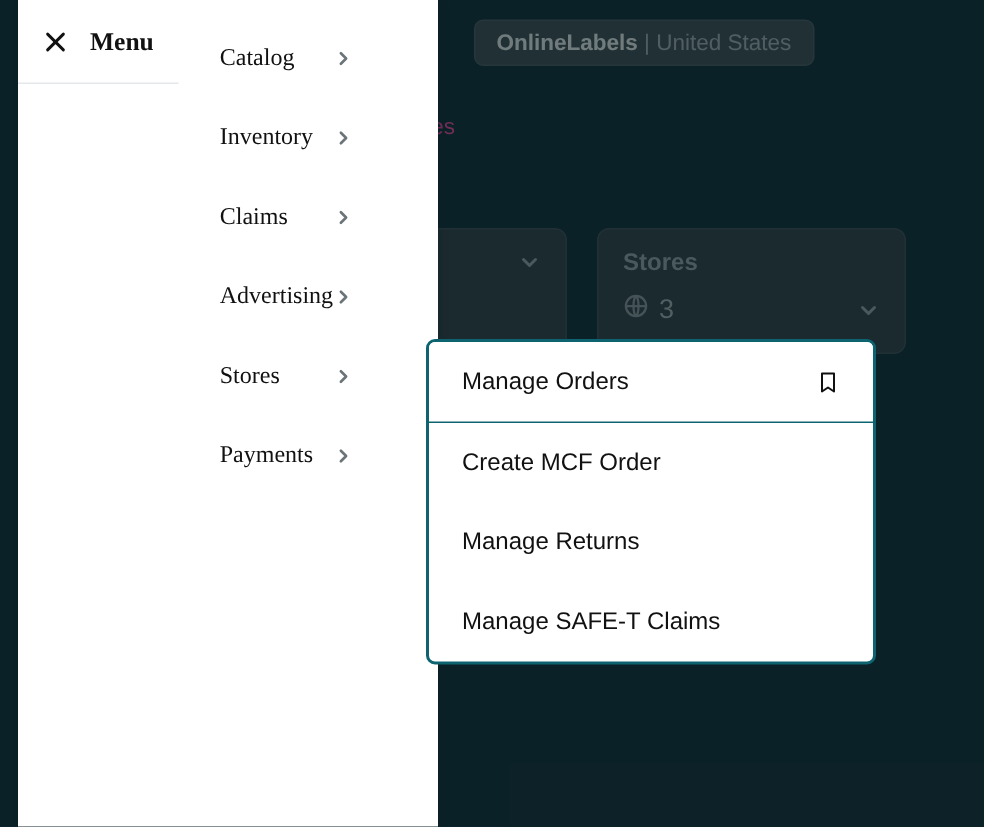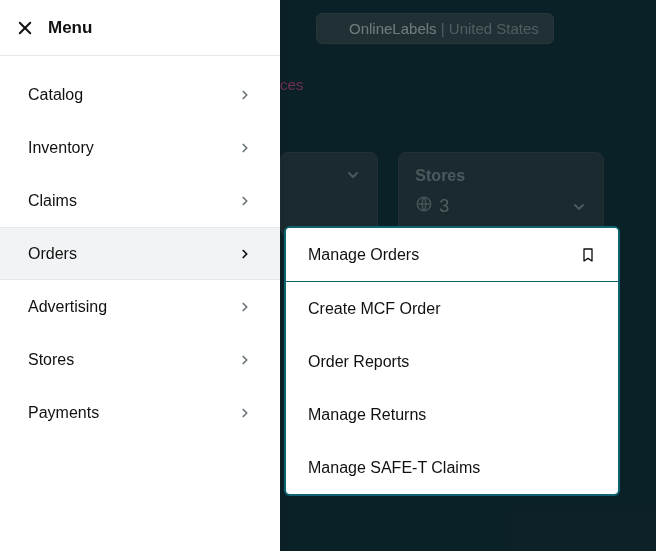--- a/index.html
+++ b/index.html
@@ -31,21 +31,21 @@
     }
     .bd-chip {
       background: #3f4d52;
       border: 1px solid #4b595e;
       border-radius: 6px;
       padding: 6px 14px;
       color: #d9dee0;
       font-size: 15px;
       margin-left: 300px;
     }
-    .bd-chip b { color: #eef1f2; font-weight: 400; margin-left: 18px; }
+    .bd-chip b { color: #eef1f2; font-weight: 700; }
     .bd-dim { color: #a7b2b6; }
     .bd-row2 {
       padding: 20px 16px 0 280px;
       font-size: 15px;
       color: #ec4899;
     }
     .bd-cards {
       position: absolute;
       top: 152px;
       left: 0;
@@ -85,27 +85,28 @@
     }
     .chev-down-small {
       width: 16px; height: 16px;
       display: inline-block;
     }
     .chev-down-small svg { width: 16px; height: 16px; }
 
     
     .sidebar {
       position: absolute;
-      top: 0; left: 0;
+      top: 0; left: 12px;
       width: 280px;
       height: 551px;
       background: #ffffff;
       display: flex;
-      flex-direction: column;
+      flex-direction: row;
       box-shadow: 2px 0 6px rgba(0,0,0,0.08);
+      font-family: Liberation Serif, serif;
     }
     .sidebar-header {
       height: 56px;
       display: flex;
       align-items: center;
       padding: 0 16px;
       gap: 14px;
       border-bottom: 1px solid #e4e8ea;
     }
     .close-icon svg { width: 18px; height: 18px; display:block; }
@@ -136,21 +137,21 @@
     }
     .nav-item .chev svg { width: 14px; height: 14px; display:block; }
     .nav-item .chev { color: #6b7579; }
     .nav-item.active .chev { color: #111; }
 
     
     .flyout {
       position: absolute;
       top: 226px;
       left: 284px;
-      width: 336px;
+      width: 300px;
       background: #ffffff;
       border: 2px solid #0d6470;
       border-radius: 6px;
     }
     .flyout-item {
       height: 53px;
       display: flex;
       align-items: center;
       justify-content: space-between;
       padding: 0 22px;
@@ -249,28 +250,20 @@
         </span>
     </div>
     <div class="nav-item">
       <span>Claims</span>
       <span class="chev">
           <svg viewBox="0 0 24 24" fill="none" stroke="currentColor" stroke-width="3" stroke-linecap="round" stroke-linejoin="round">
             <polyline points="9 6 15 12 9 18"></polyline>
           </svg>
         </span>
     </div>
-    <div class="nav-item active">
-      <span>Orders</span>
-      <span class="chev">
-          <svg viewBox="0 0 24 24" fill="none" stroke="currentColor" stroke-width="3" stroke-linecap="round" stroke-linejoin="round">
-            <polyline points="9 6 15 12 9 18"></polyline>
-          </svg>
-        </span>
-    </div>
     <div class="nav-item">
       <span>Advertising</span>
       <span class="chev">
           <svg viewBox="0 0 24 24" fill="none" stroke="currentColor" stroke-width="3" stroke-linecap="round" stroke-linejoin="round">
             <polyline points="9 6 15 12 9 18"></polyline>
           </svg>
         </span>
     </div>
     <div class="nav-item">
       <span>Stores</span>
@@ -298,21 +291,18 @@
       <svg viewBox="0 0 24 24" fill="none" stroke="#111" stroke-width="2" stroke-linejoin="round">
           <path d="M6 3h12v18l-6-4-6 4z"></path>
         </svg>
     </span>
   </div>
   <div class="flyout-divider"></div>
   <div class="flyout-item">
     <span>Create MCF Order</span>
   </div>
   <div class="flyout-item">
-    <span>Order Reports</span>
-  </div>
-  <div class="flyout-item">
     <span>Manage Returns</span>
   </div>
   <div class="flyout-item">
     <span>Manage SAFE-T Claims</span>
   </div>
 </div>
 
 </body></html>

